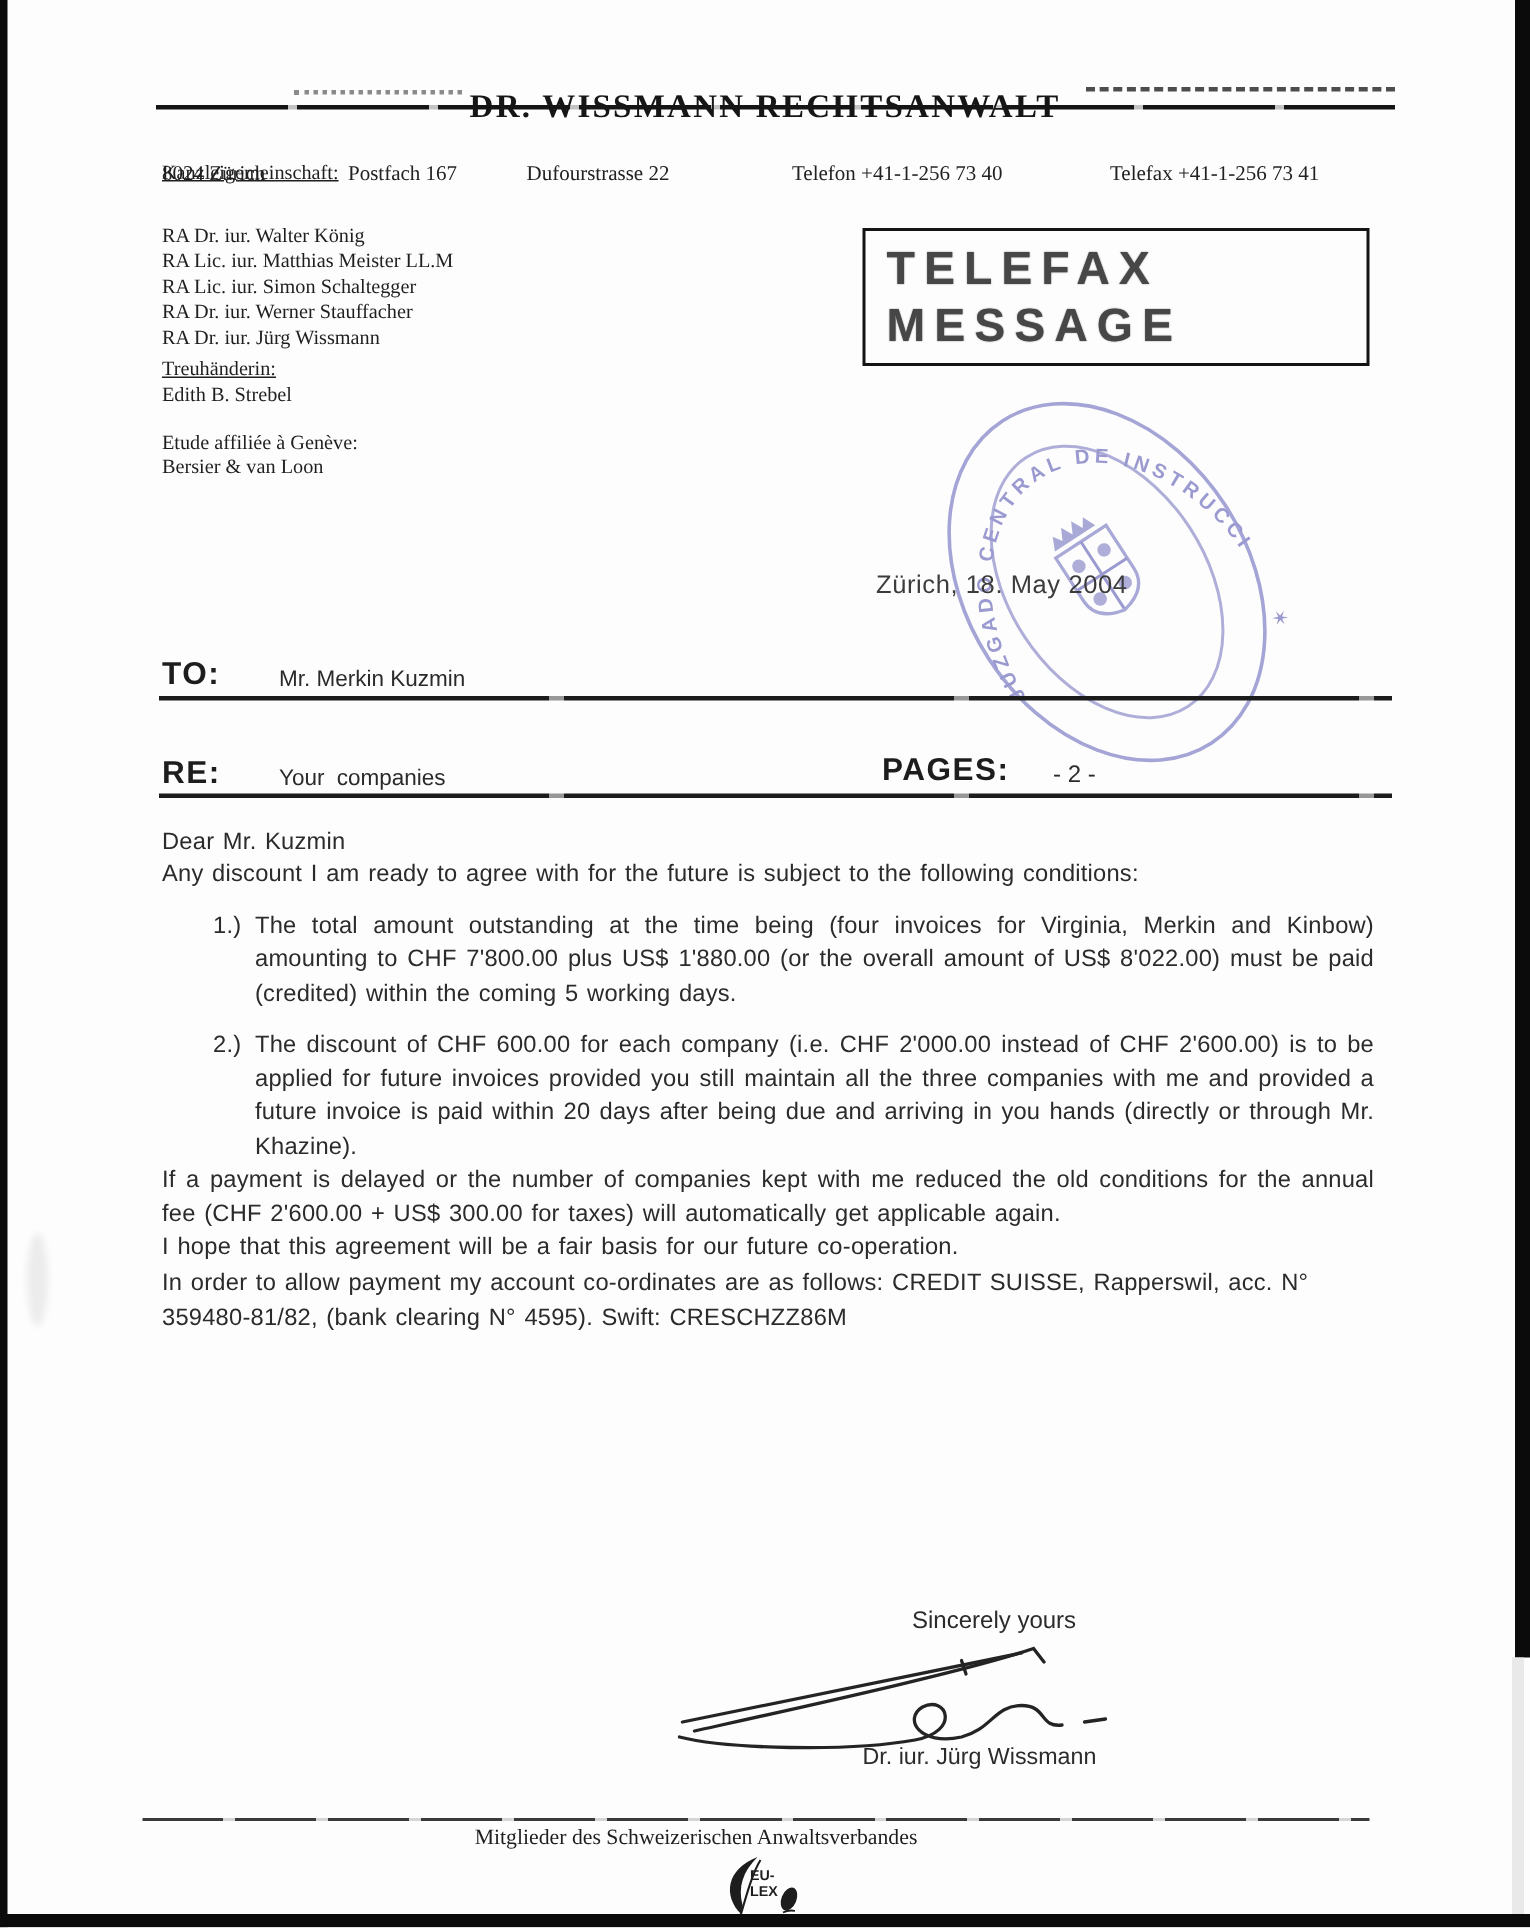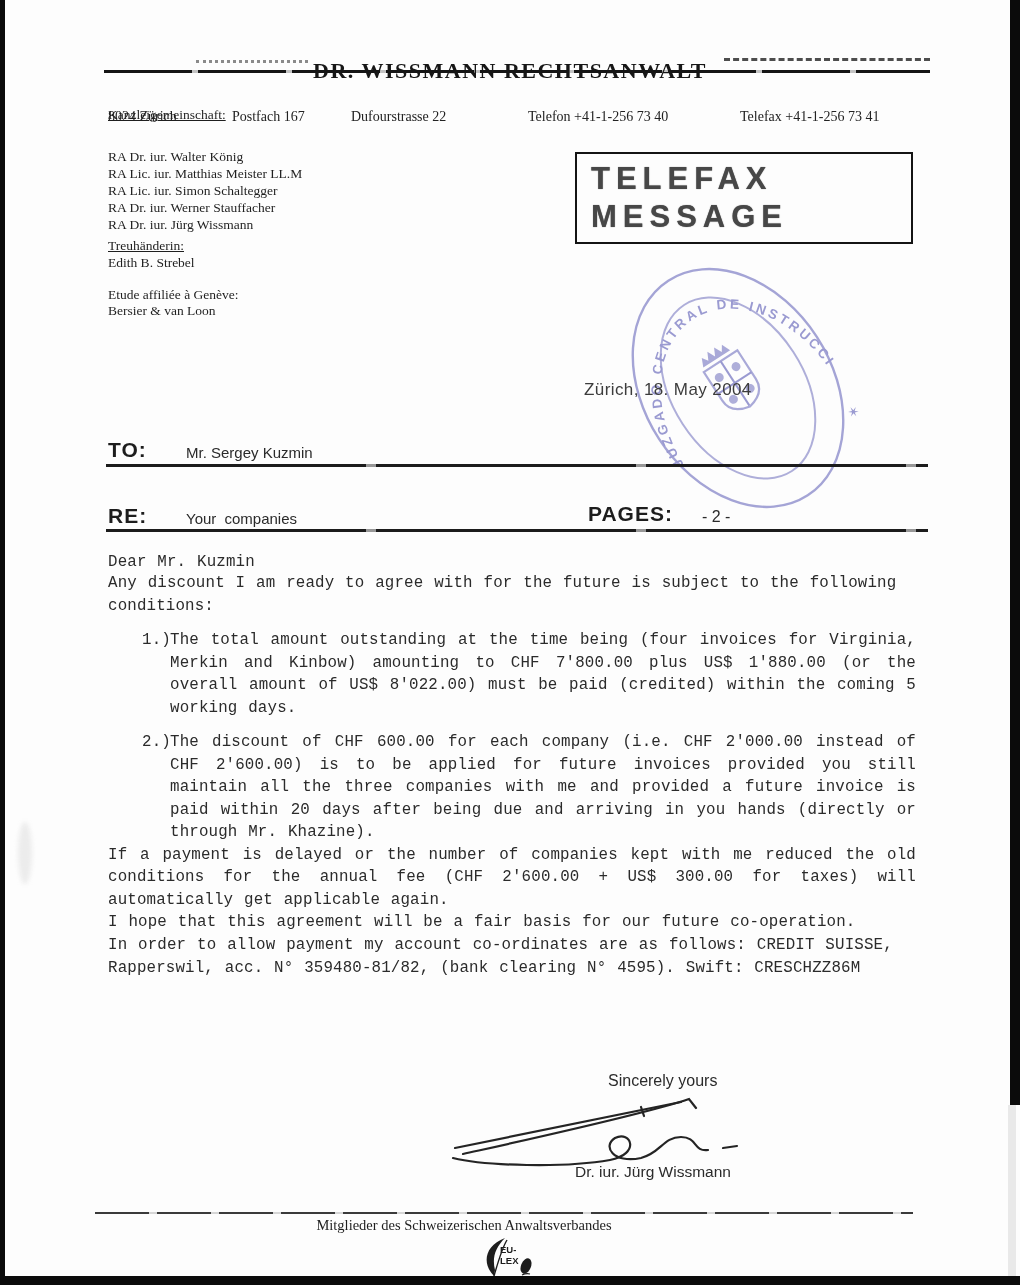--- a/index.html
+++ b/index.html
@@ -38,21 +38,21 @@
   .stamp{position:absolute;left:610px;top:244px;width:256px;height:288px;opacity:.88;pointer-events:none;}
   
   .dateline{position:absolute;left:584px;top:380px;font-size:17px;color:#3c3c3c;letter-spacing:.4px;}
   
   .biglabel{position:absolute;font-size:21px;font-weight:bold;letter-spacing:1px;color:#1d1d1d;}
   .rowval{position:absolute;font-size:15px;color:#2a2a2a;}
   .rule{position:absolute;height:3px;
     background:repeating-linear-gradient(90deg,#1c1c1c 0 260px,rgba(28,28,28,.45) 260px 270px);}
   
   .body{position:absolute;left:108px;top:552px;width:808px;font-size:15.8px;letter-spacing:.15px;
-        word-spacing:1.2px;color:#2b2b2b;font-family:Liberation Mono, monospace;}
+        word-spacing:1.2px;color:#2b2b2b;}
   .body p{margin:0;}
   .salutation{margin-top:2px;line-height:20px;}
   .p1{margin-top:24px;line-height:34px;text-align:justify;}
   .p2{margin-top:6px;line-height:22.5px;}
   .clist{margin:12px 0 0 0;padding:0;list-style:none;}
   .clist li{position:relative;padding-left:62px;line-height:22.5px;text-align:justify;}
   .clist li + li{margin-top:12px;}
   .clist .marker{position:absolute;left:34px;top:0;}
   .p3{margin-top:8px;line-height:22.5px;text-align:justify;}
   .p4{margin-top:16px;line-height:22.5px;}
@@ -128,21 +128,21 @@
         <circle cx="138" cy="125" r="4.5" fill="#8d8dcb" stroke="none" opacity="0.8"></circle>
         <circle cx="118" cy="151" r="4.5" fill="#8d8dcb" stroke="none" opacity="0.8"></circle>
         <circle cx="138" cy="151" r="4.5" fill="#8d8dcb" stroke="none" opacity="0.8"></circle>
       </g>
     </g>
   </svg>
 
   <span class="dateline">Zürich, 18. May 2004</span>
 
   <span class="biglabel" style="left:108px;top:438px;">TO:</span>
-  <span class="rowval" style="left:186px;top:444px;">Mr. Sergey Kuzmin</span>
+  <span class="rowval" style="left:186px;top:444px;">Mr. Merkin Kuzmin</span>
   <div class="rule" style="left:106px;top:464px;width:822px;"></div>
 
   <span class="biglabel" style="left:108px;top:504px;">RE:</span>
   <span class="rowval" style="left:186px;top:510px;word-spacing:4px;">Your companies</span>
   <span class="biglabel" style="left:588px;top:502px;text-align:right;">PAGES:</span>
   <span class="rowval" style="left:702px;top:508px;font-size:16px;">- 2 -</span>
   <div class="rule" style="left:106px;top:529px;width:822px;"></div>
 
   <div class="body">
     <p class="salutation">Dear Mr. Kuzmin</p>

